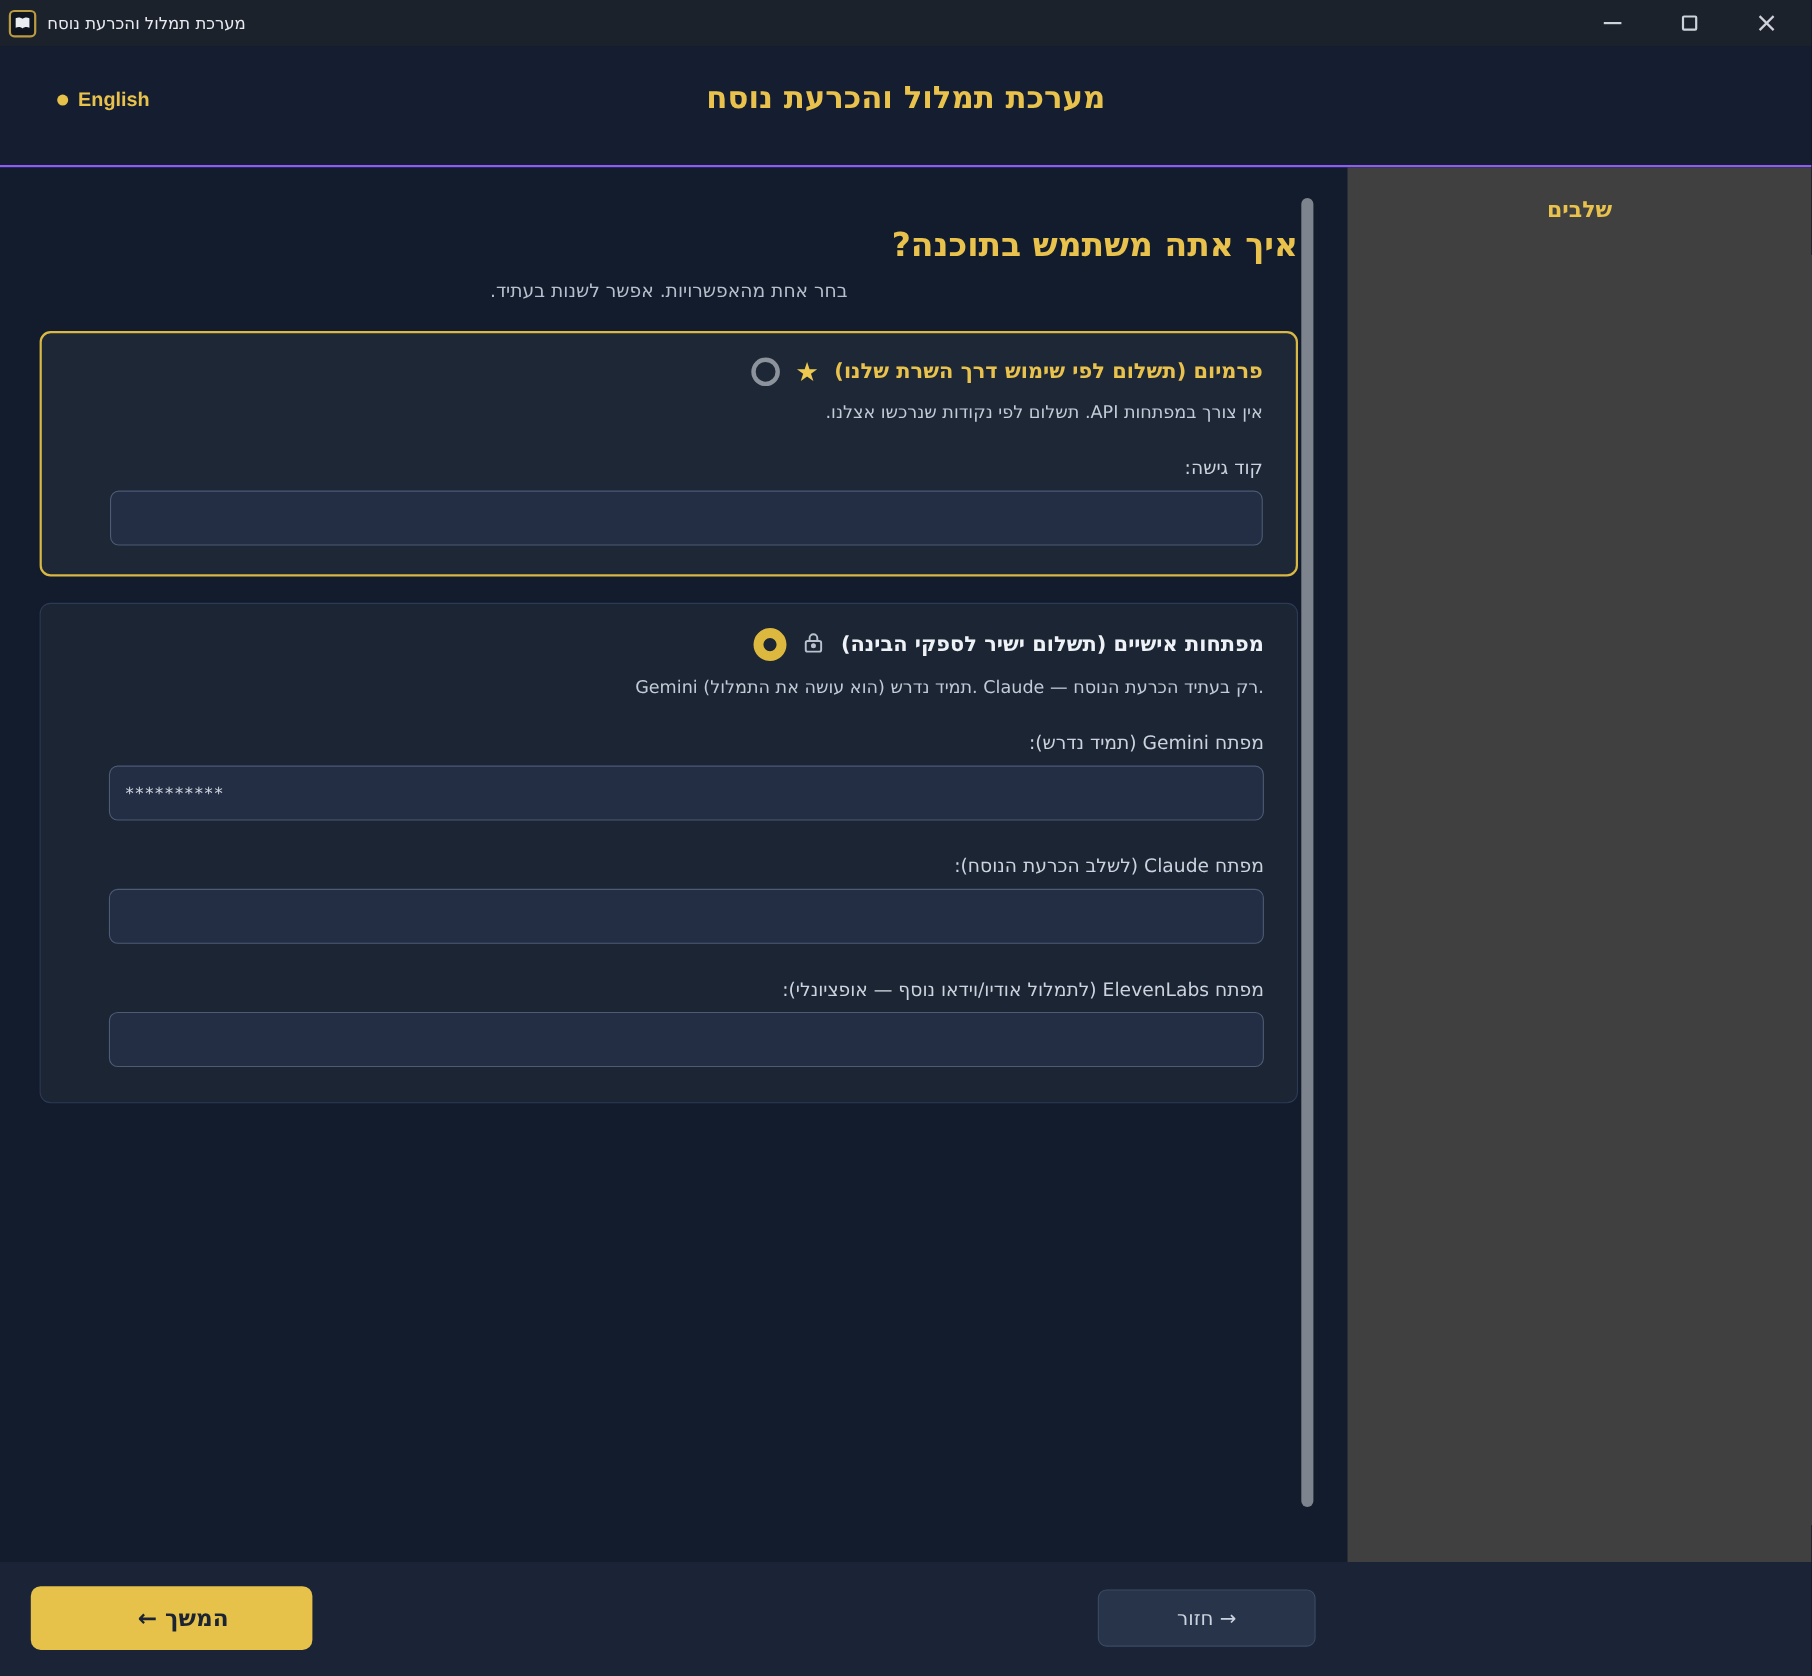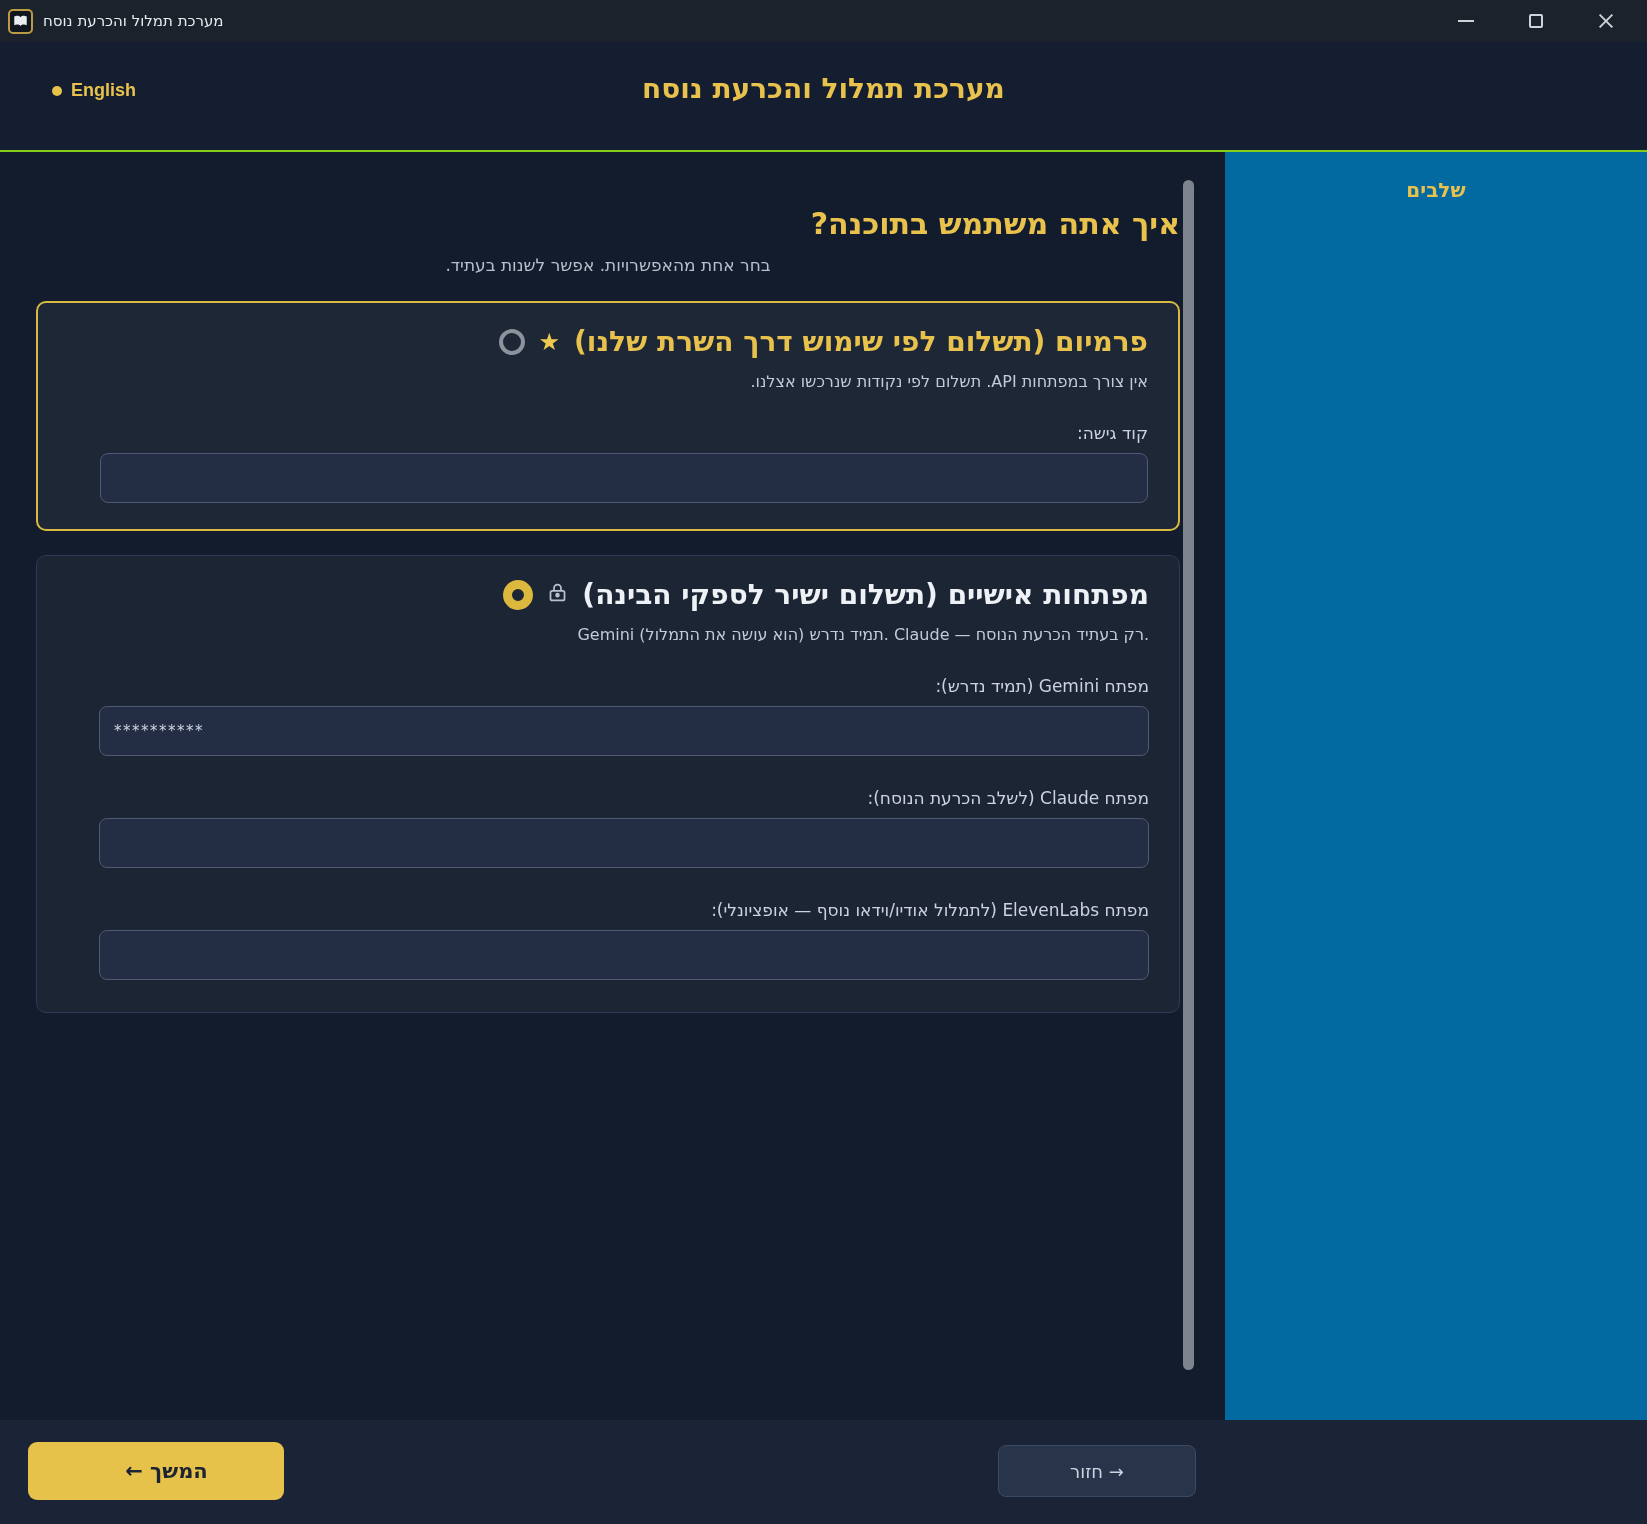--- a/index.html
+++ b/index.html
@@ -20,21 +20,21 @@
   .glyph-min { width: 16px; height: 2px; background: #ced3da; display: block; }
   .glyph-max { width: 14px; height: 14px; border: 2px solid #ced3da; border-radius: 2px; display: block; }
   .glyph-close { width: 18px; height: 18px; position: relative; display: block; }
   .glyph-close::before, .glyph-close::after { content: ""; position: absolute; left: 0; top: 8px;
     width: 18px; height: 2px; background: #ced3da; }
   .glyph-close::before { transform: rotate(45deg); }
   .glyph-close::after { transform: rotate(-45deg); }
 
   
   .header { position: absolute; top: 42px; left: 0; width: 100%; height: 110px;
-    background: #141e30; border-bottom: 2px solid #84cc16; }
+    background: #141e30; border-bottom: 2px solid #8b5cf6; }
   .lang-btn { position: absolute; left: 52px; top: 38px; display: flex; align-items: center; gap: 9px;
     background: transparent; border: none; cursor: pointer; }
   .lang-dot { width: 10px; height: 10px; border-radius: 50%; background: #e6c24b; display: inline-block; }
   .lang-label { color: #e8c24c; font-size: 18px; font-weight: bold; }
   .header-title { position: absolute; left: 0; right: 0; top: 30px; text-align: center;
     color: #e8c24c; font-size: 28px; font-weight: bold; direction: rtl; }
 
   
   .content-row { position: absolute; top: 152px; left: 0; width: 100%; height: 1268px; }
   .main { position: absolute; left: 0; top: 0; width: 1225px; height: 100%;
@@ -44,21 +44,21 @@
 
   .card { border-radius: 10px; padding: 22px 30px 26px 30px; }
   .card-premium { margin-top: 26px; background: #1d2736; border: 2px solid #d9b843; }
   .card-personal { margin-top: 24px; background: #1b2534; border: 1px solid #2c3a55; padding-bottom: 32px; }
 
   .option-row { display: flex; direction: ltr; justify-content: flex-end; align-items: center; gap: 14px; }
   .radio { width: 26px; height: 26px; border-radius: 50%; border: 4px solid #8d939c;
     background: transparent; flex: 0 0 auto; cursor: pointer; }
   .radio.selected { width: 30px; height: 30px; border: 9px solid #dcb83f; }
   .star { font-size: 24px; color: #eec94f; line-height: 1; }
-  .option-title { font-size: 28px; font-weight: bold; direction: rtl; }
+  .option-title { font-size: 19px; font-weight: bold; direction: rtl; }
   .option-title.yellow { color: #e8c24c; }
   .option-title.white { color: #eef2f6; }
   .option-desc { margin-top: 14px; font-size: 16px; color: #c2cbd7; text-align: right; }
   .option-desc.rtl { direction: rtl; }
   .option-desc.ltr { direction: ltr; }
 
   .field-label { display: block; margin-top: 32px; font-size: 17px; color: #ccd3de;
     text-align: right; direction: rtl; }
   .text-input { display: block; margin-top: 10px; width: calc(100% - 32px); height: 50px;
     background: #232e45; border: 1px solid #4d5b74; border-radius: 8px; color: #ced6e0;
@@ -71,21 +71,21 @@
     position: relative; flex: 0 0 auto; cursor: pointer; }
   .checkmark { position: absolute; left: 6px; top: 7px; width: 13px; height: 7px;
     border-left: 3px solid #273244; border-bottom: 3px solid #273244; transform: rotate(-45deg); }
   .checkbox-label { direction: rtl; font-size: 16.5px; color: #d3dae4; }
 
   .scrollbar-thumb { position: absolute; left: 1183px; top: 28px; width: 11px; height: 1190px;
     background: #7e848e; border-radius: 6px; cursor: pointer; }
 
   
   .sidebar { position: absolute; left: 1225px; top: 0; width: 422px; height: 100%;
-    background: #0369a1; padding-top: 26px; }
+    background: #404040; padding-top: 26px; }
   .sidebar-title { text-align: center; color: #e8c24c; font-size: 20px; font-weight: bold;
     margin-bottom: 24px; direction: rtl; }
   .step-item { height: 62px; display: flex; align-items: center; justify-content: flex-end;
     padding-right: 88px; margin-left: 60px; font-size: 17.5px; color: #e2e6eb;
     direction: ltr; text-align: right; cursor: pointer; }
   .step-item.active { background: #dcba41; color: #1f2937; font-weight: bold; }
 
   
   .footer { position: absolute; top: 1420px; left: 0; width: 100%; height: 104px; background: #1b2436; }
   .btn-continue { position: absolute; left: 28px; top: 22px; width: 256px; height: 58px;

